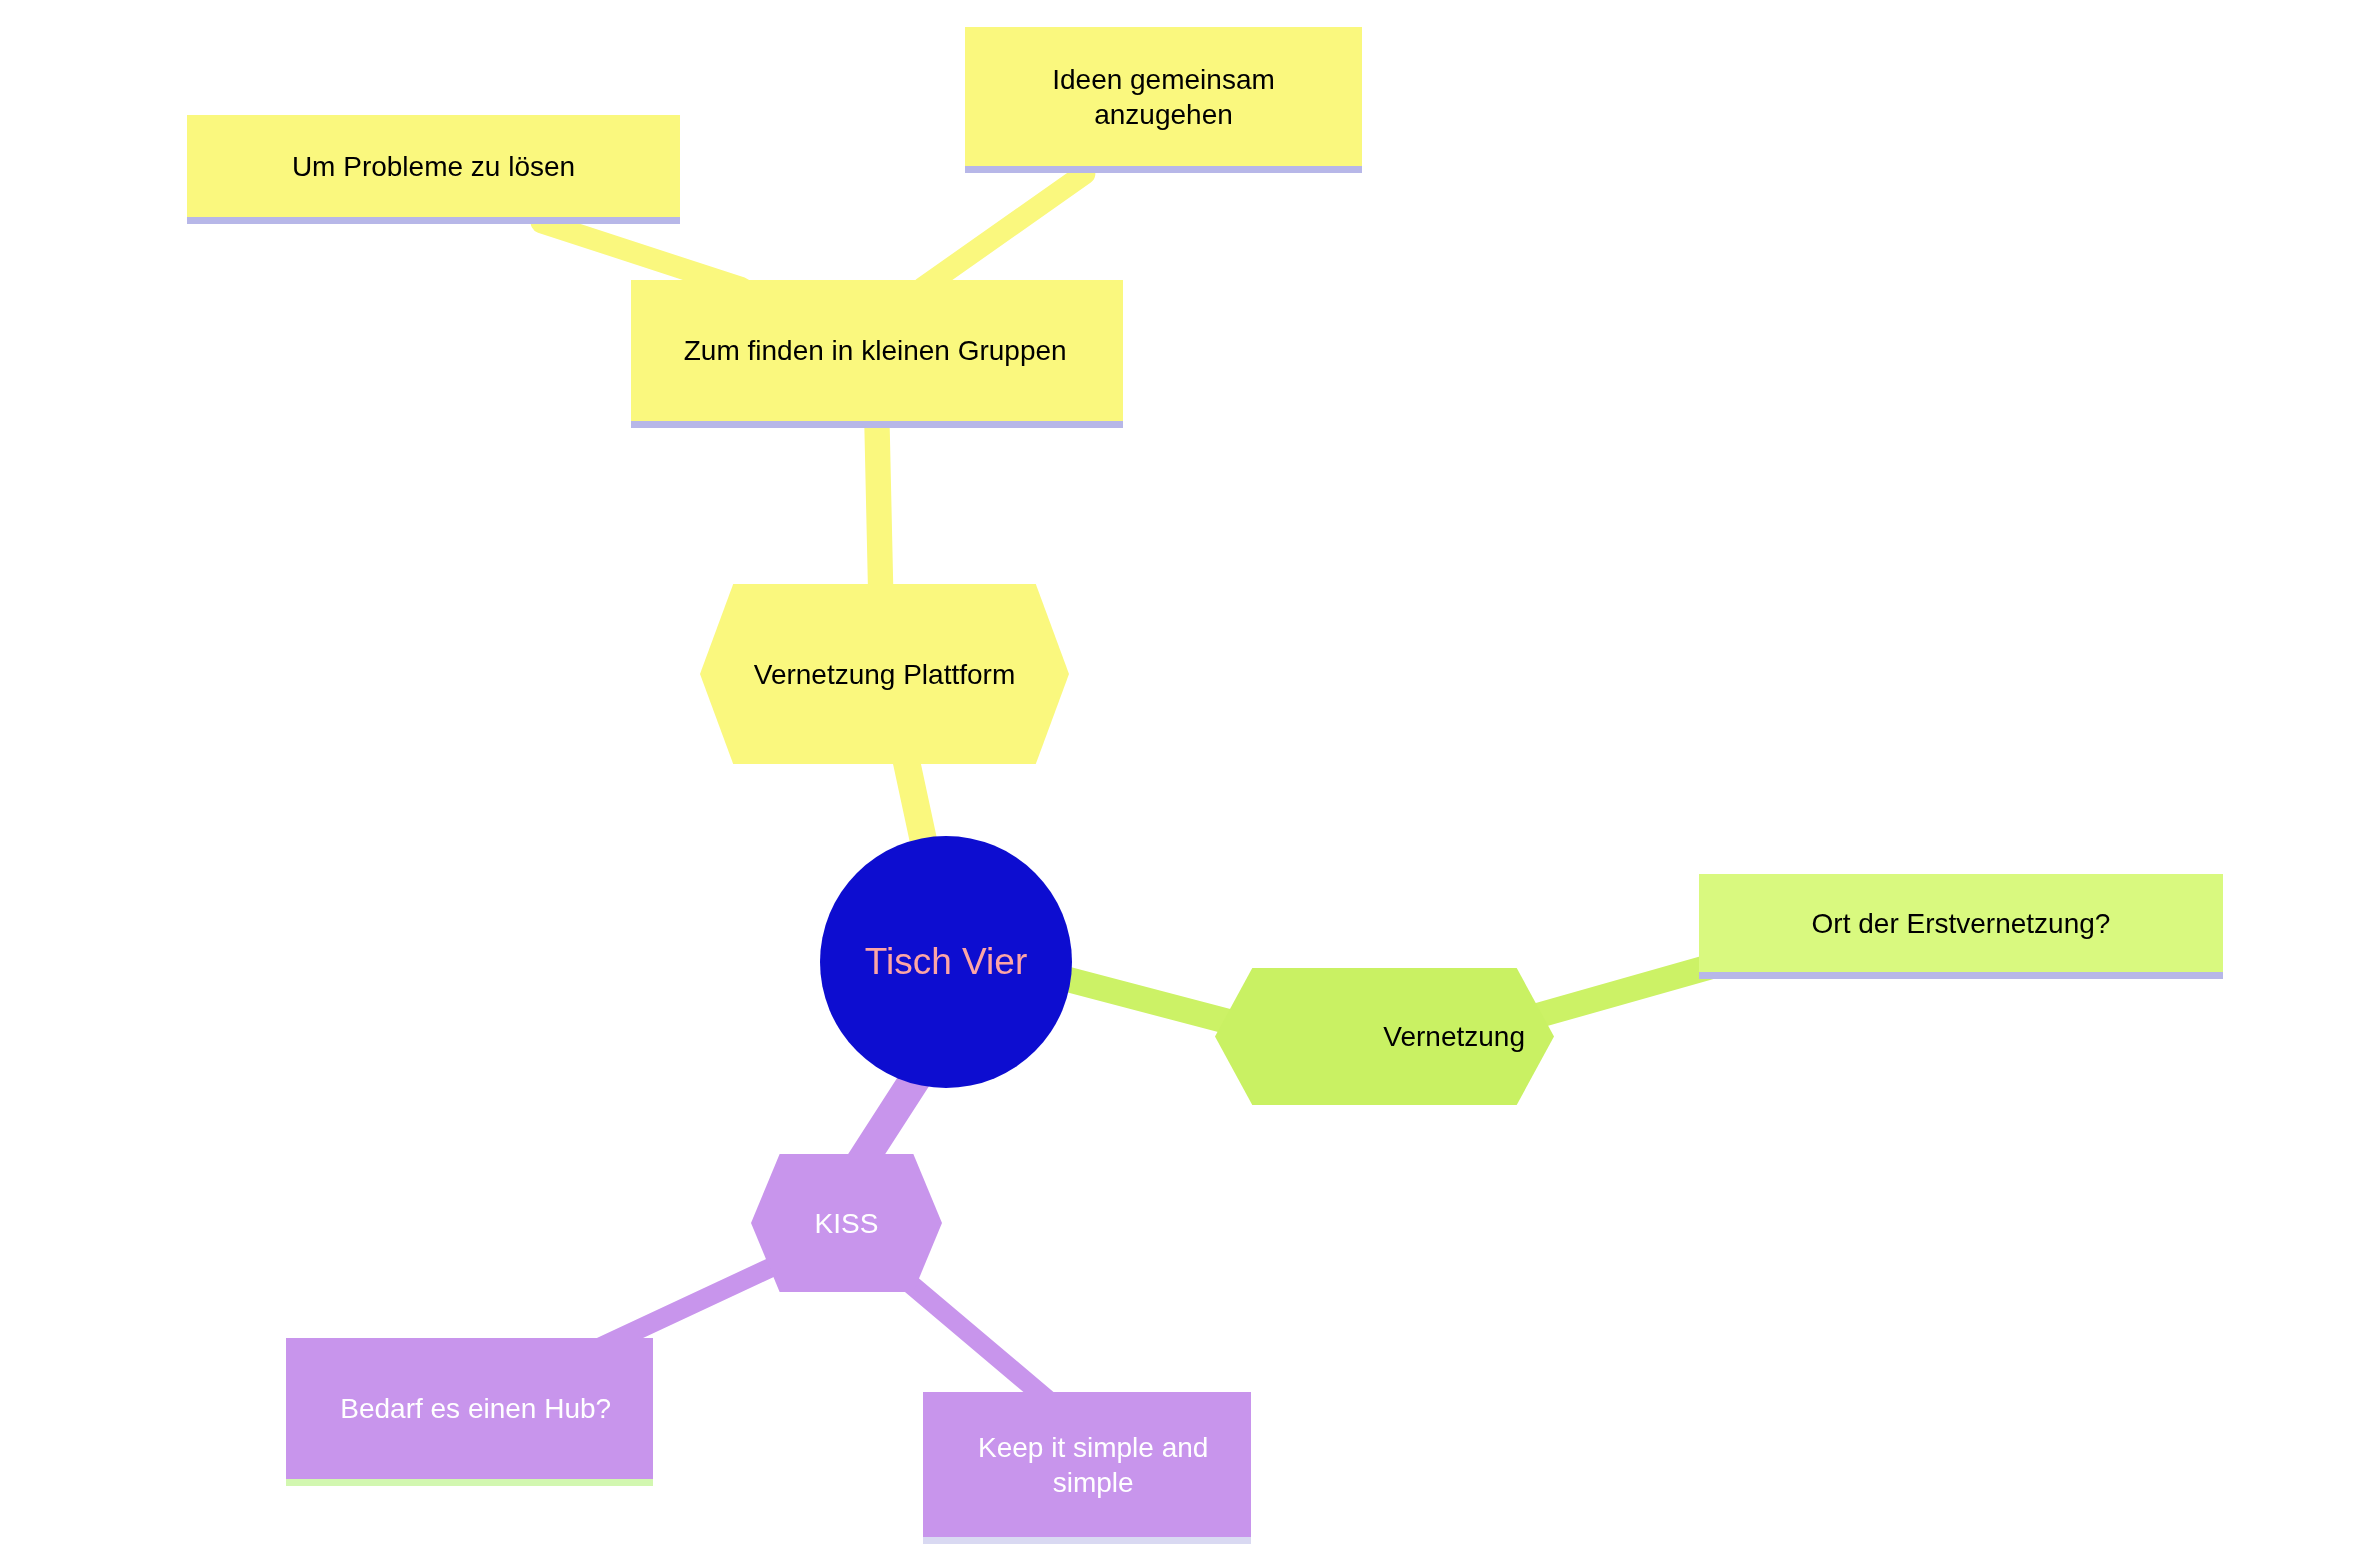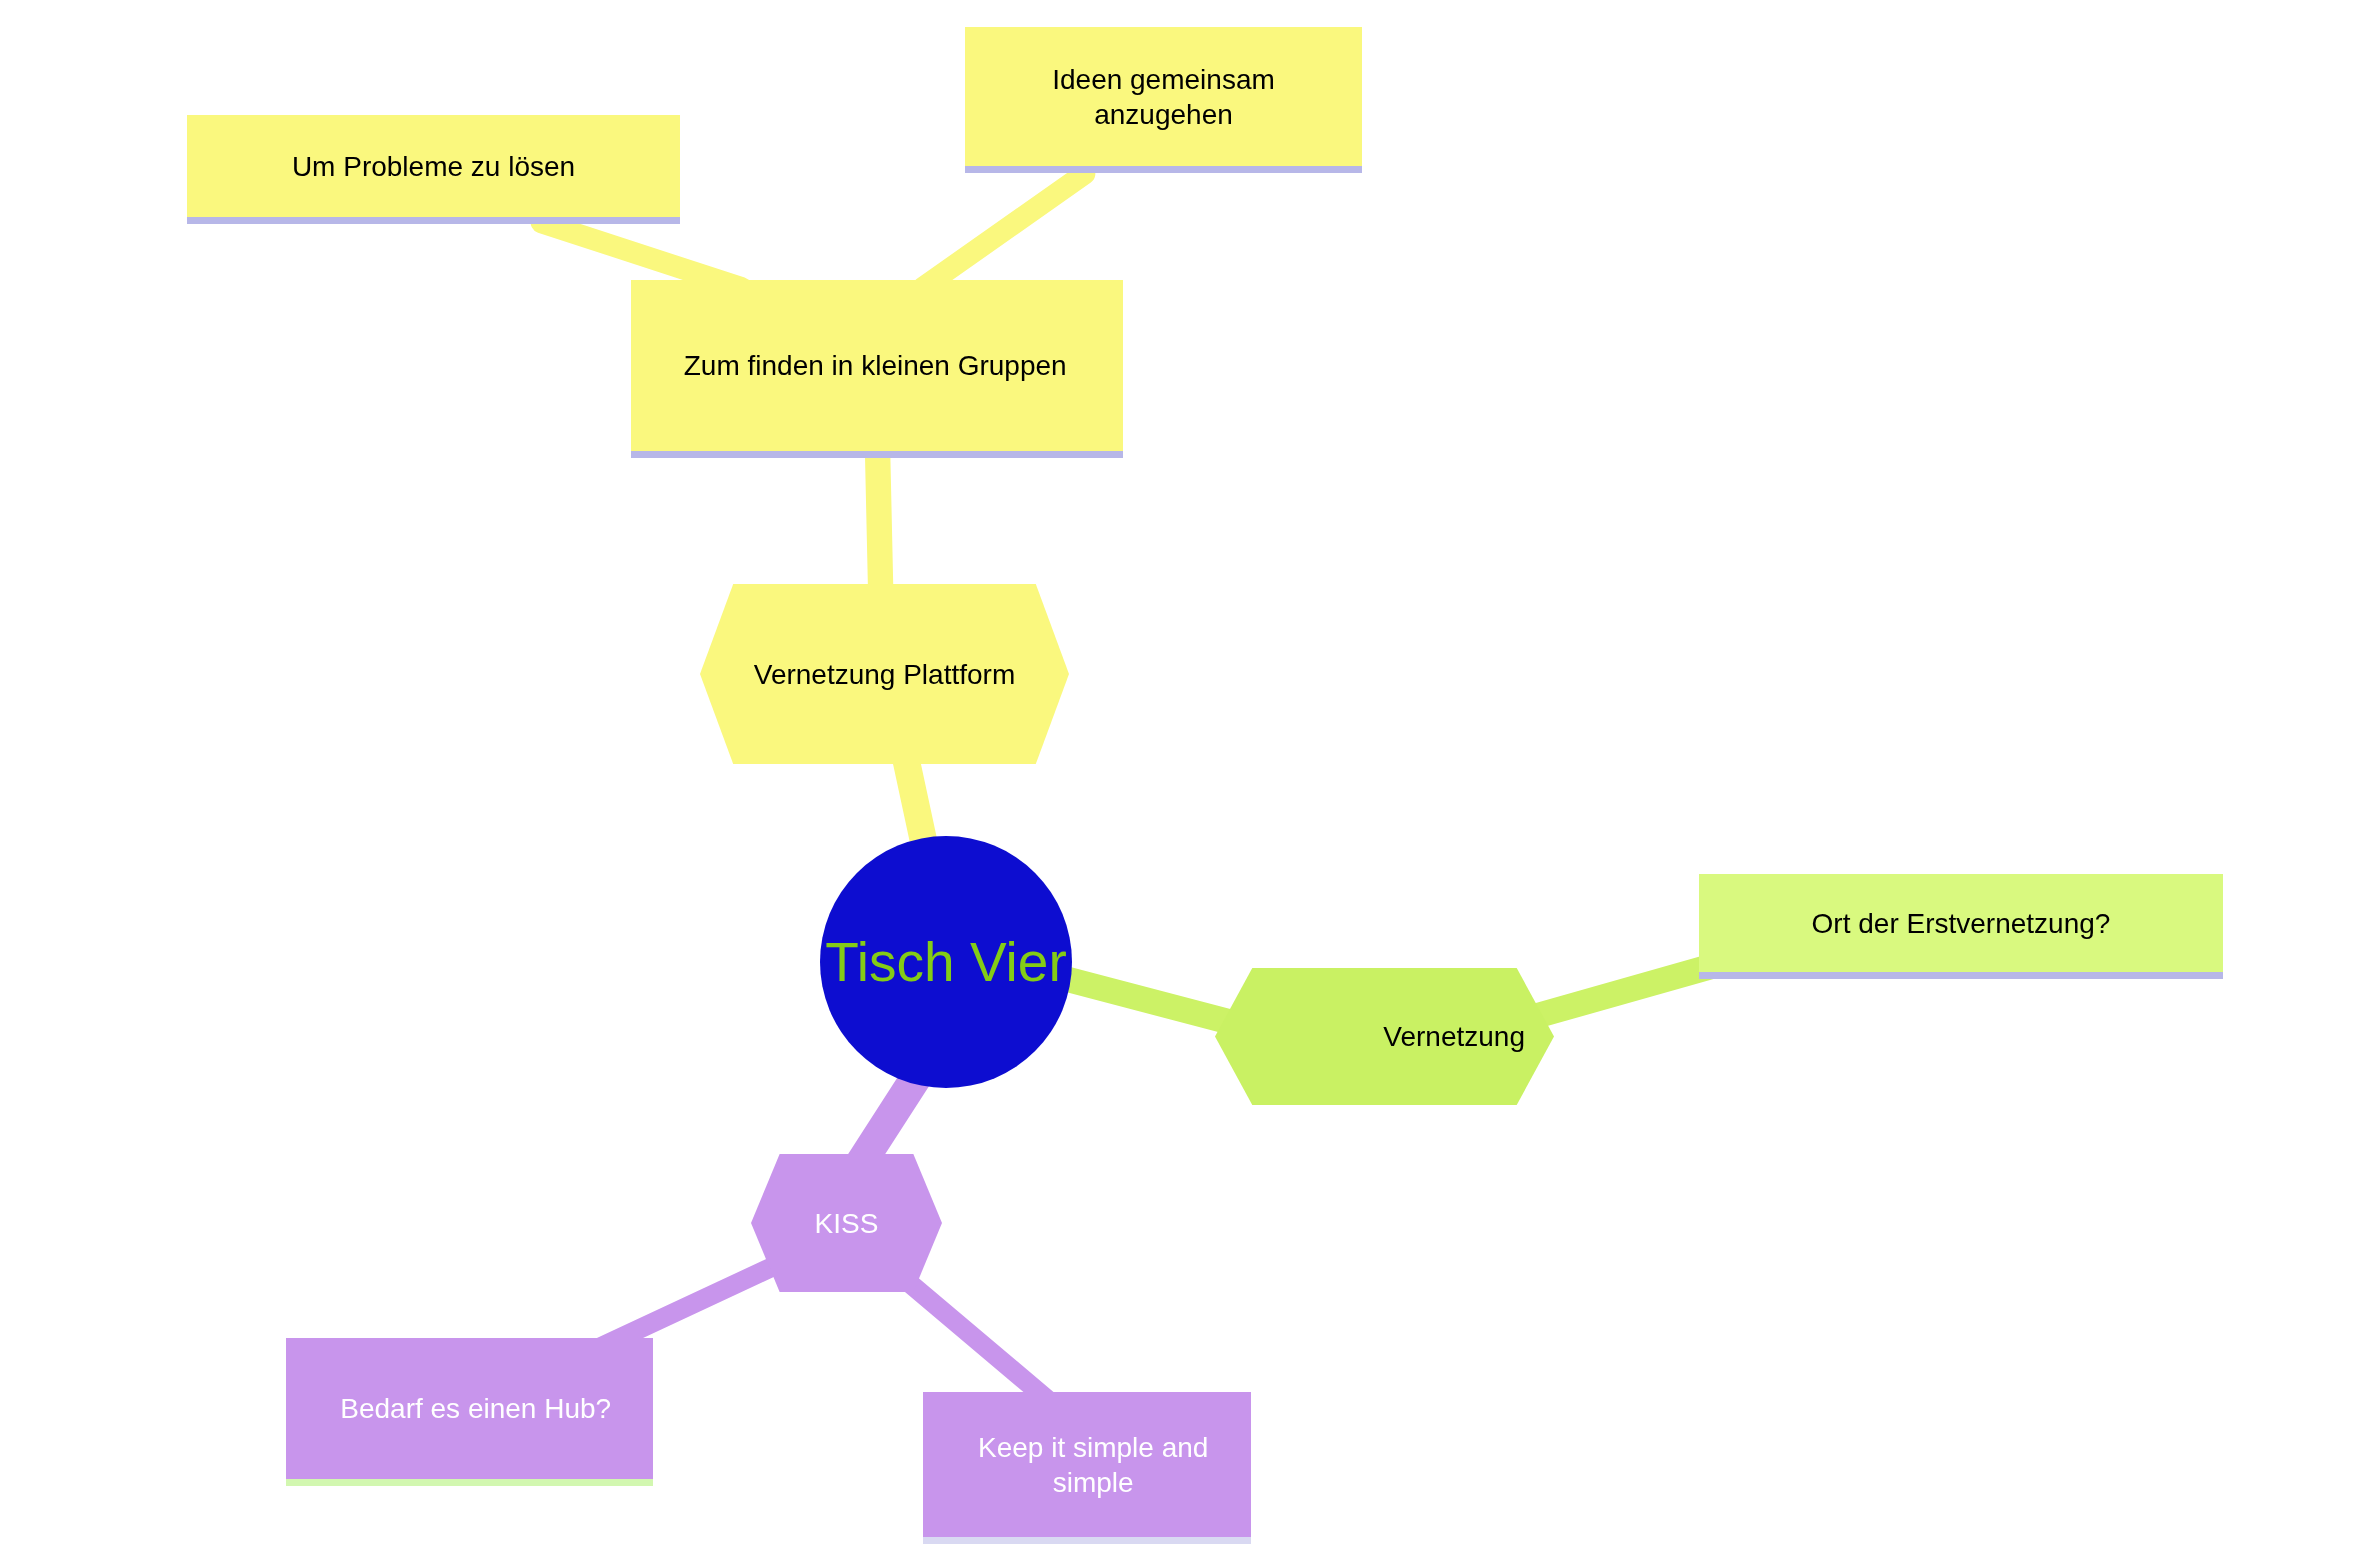--- a/index.html
+++ b/index.html
@@ -67,29 +67,29 @@
     background: #C9F163;
     clip-path: polygon(0% 50%, 11% 0%, 89% 0%, 100% 50%, 89% 100%, 11% 100%);
   }
   .hex-purple {
     background: #C895EC;
     color: #ffffff;
     clip-path: polygon(0% 50%, 15% 0%, 85% 0%, 100% 50%, 85% 100%, 15% 100%);
   }
   .circle {
     background: #0D0DD0;
-    color: #84cc16;
+    color: #fca5a5;
     border-radius: 50%;
-    font-size: 55px;
+    font-size: 37px;
   }
 
   
   #node-um-probleme { left: 187px; top: 115px;  width: 493px; height: 109px; }
   #node-ideen       { left: 965px; top: 27px;   width: 397px; height: 146px; }
-  #node-zum-finden  { left: 631px; top: 280px;  width: 492px; height: 178px; padding-left: 12px; }
+  #node-zum-finden  { left: 631px; top: 280px;  width: 492px; height: 148px; padding-left: 12px; }
   #node-community   { left: 700px; top: 584px;  width: 369px; height: 180px; }
   #node-center      { left: 820px; top: 836px;  width: 252px; height: 252px; }
   #node-vernetzung  { left: 1215px; top: 968px; width: 339px; height: 137px; justify-content: flex-end; }
   #node-ort         { left: 1699px; top: 874px; width: 524px; height: 105px; }
   #node-kiss        { left: 751px; top: 1154px; width: 191px; height: 138px; }
   #node-bedarf      { left: 286px; top: 1338px; width: 367px; height: 148px; }
   #node-keep        { left: 923px; top: 1392px; width: 328px; height: 152px; }
 </style>
 </head>
 <body>

